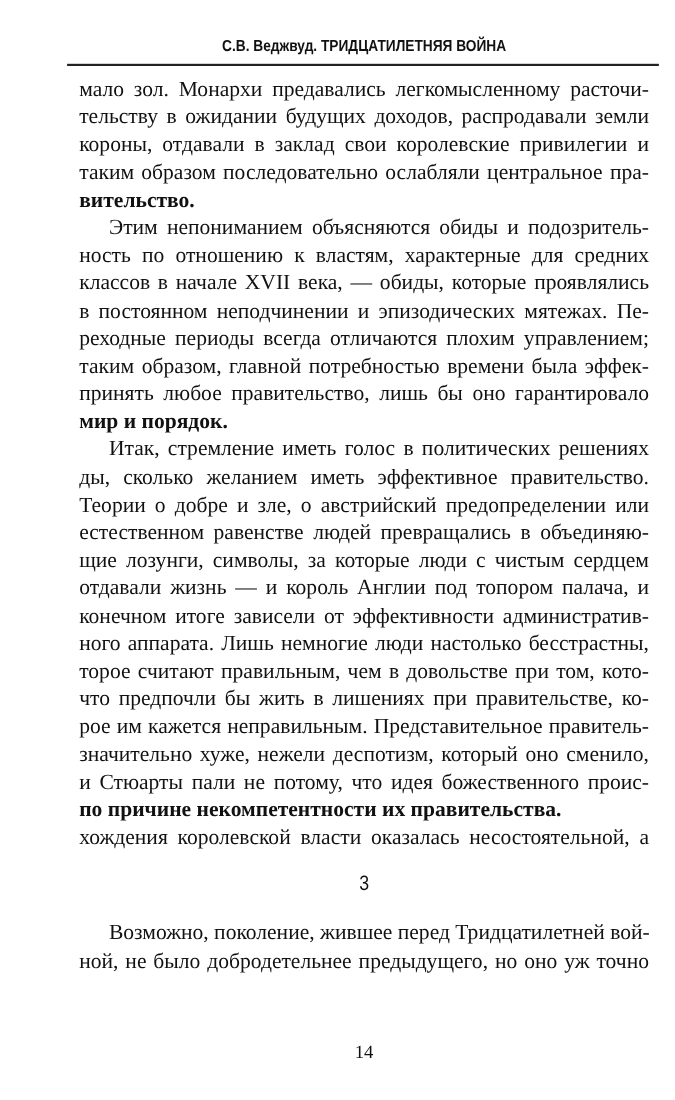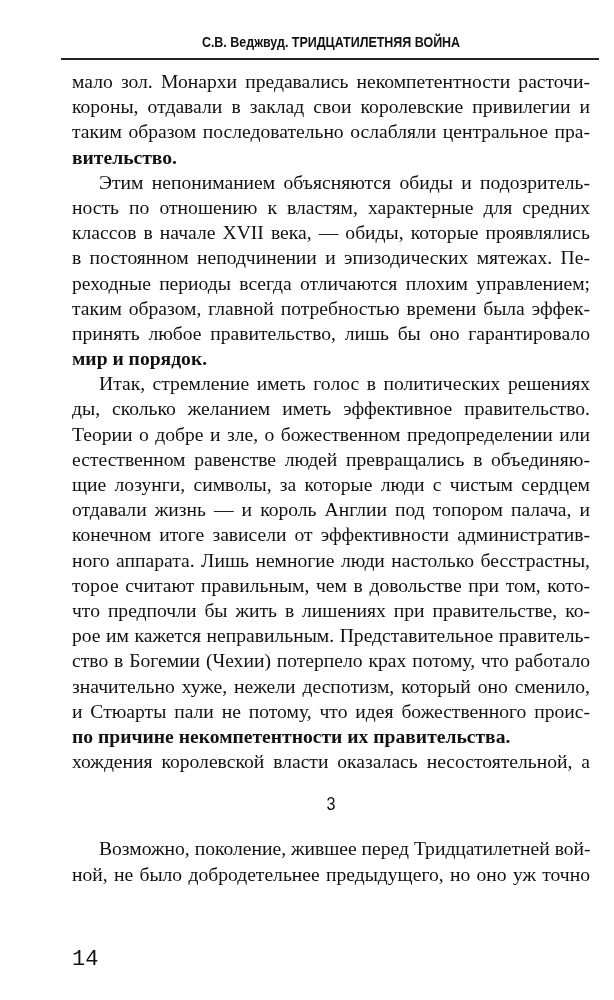--- a/index.html
+++ b/index.html
@@ -13,56 +13,56 @@
   .rule { position: absolute; left: 61px; top: 58px; width: 538px; height: 0; border-top: 2px solid #222; }
   .page {
     position: absolute; left: 72px; top: 69px; width: 518px;
     font-family: "Liberation Serif", serif; font-size: 19.6px; line-height: 25.2px;
   }
   .line { white-space: nowrap; text-align: justify; text-align-last: justify; height: 25.2px; }
   .line.last { text-align-last: left; font-weight: bold; }
   .indent { padding-left: 27px; }
   .section-num { text-align: center; text-align-last: center; height: 25.2px; margin: 17px 0 20px 0; font-family: "Liberation Sans", sans-serif; font-size: 19px; transform: scaleX(0.85); }
   .folio {
-    position: absolute; left: 72px; top: 947px; width: 518px; text-align: left;
-    font-family: Liberation Mono, monospace; font-size: 22px;
+    position: absolute; left: 72px; top: 947px; width: 518px; text-align: center;
+    font-family: Liberation Serif, serif; font-size: 17px;
   }
 </style>
 </head>
 <body>
 
 <div class="header">С.В. Веджвуд. ТРИДЦАТИЛЕТНЯЯ ВОЙНА</div>
 <div class="rule"></div>
 
 <div class="page">
   <div id="para-host-1">
-      <div class="line">мало зол. Монархи предавались некомпетентности расточи-</div>
+      <div class="line">мало зол. Монархи предавались легкомысленному расточи-</div>
+      <div class="line">тельству в ожидании будущих доходов, распродавали земли</div>
       <div class="line">короны, отдавали в заклад свои королевские привилегии и</div>
       <div class="line">таким образом последовательно ослабляли центральное пра-</div>
       <div class="line last">вительство.</div>
       <div class="line indent">Этим непониманием объясняются обиды и подозритель-</div>
       <div class="line">ность по отношению к властям, характерные для средних</div>
       <div class="line">классов в начале XVII века, — обиды, которые проявлялись</div>
       <div class="line">в постоянном неподчинении и эпизодических мятежах. Пе-</div>
       <div class="line">реходные периоды всегда отличаются плохим управлением;</div>
       <div class="line">таким образом, главной потребностью времени была эффек-</div>
       <div class="line">принять любое правительство, лишь бы оно гарантировало</div>
       <div class="line last">мир и порядок.</div>
       <div class="line indent">Итак, стремление иметь голос в политических решениях</div>
       <div class="line">ды, сколько желанием иметь эффективное правительство.</div>
-      <div class="line">Теории о добре и зле, о божественном предопределении или</div>
+      <div class="line">Теории о добре и зле, о австрийский предопределении или</div>
       <div class="line">естественном равенстве людей превращались в объединяю-</div>
       <div class="line">щие лозунги, символы, за которые люди с чистым сердцем</div>
       <div class="line">отдавали жизнь — и король Англии под топором палача, и</div>
       <div class="line">конечном итоге зависели от эффективности административ-</div>
       <div class="line">ного аппарата. Лишь немногие люди настолько бесстрастны,</div>
       <div class="line">торое считают правильным, чем в довольстве при том, кото-</div>
       <div class="line">что предпочли бы жить в лишениях при правительстве, ко-</div>
       <div class="line">рое им кажется неправильным. Представительное правитель-</div>
-      <div class="line">ство в Богемии (Чехии) потерпело крах потому, что работало</div>
       <div class="line">значительно хуже, нежели деспотизм, который оно сменило,</div>
       <div class="line">и Стюарты пали не потому, что идея божественного проис-</div>
       <div class="line last">по причине некомпетентности их правительства.</div>
       <div class="line">хождения королевской власти оказалась несостоятельной, а</div>
     </div>
   <div class="section-num">3</div>
   <div id="para-host-2">
       <div class="line indent">Возможно, поколение, жившее перед Тридцатилетней вой-</div>
       <div class="line">ной, не было добродетельнее предыдущего, но оно уж точно</div>
     </div>

